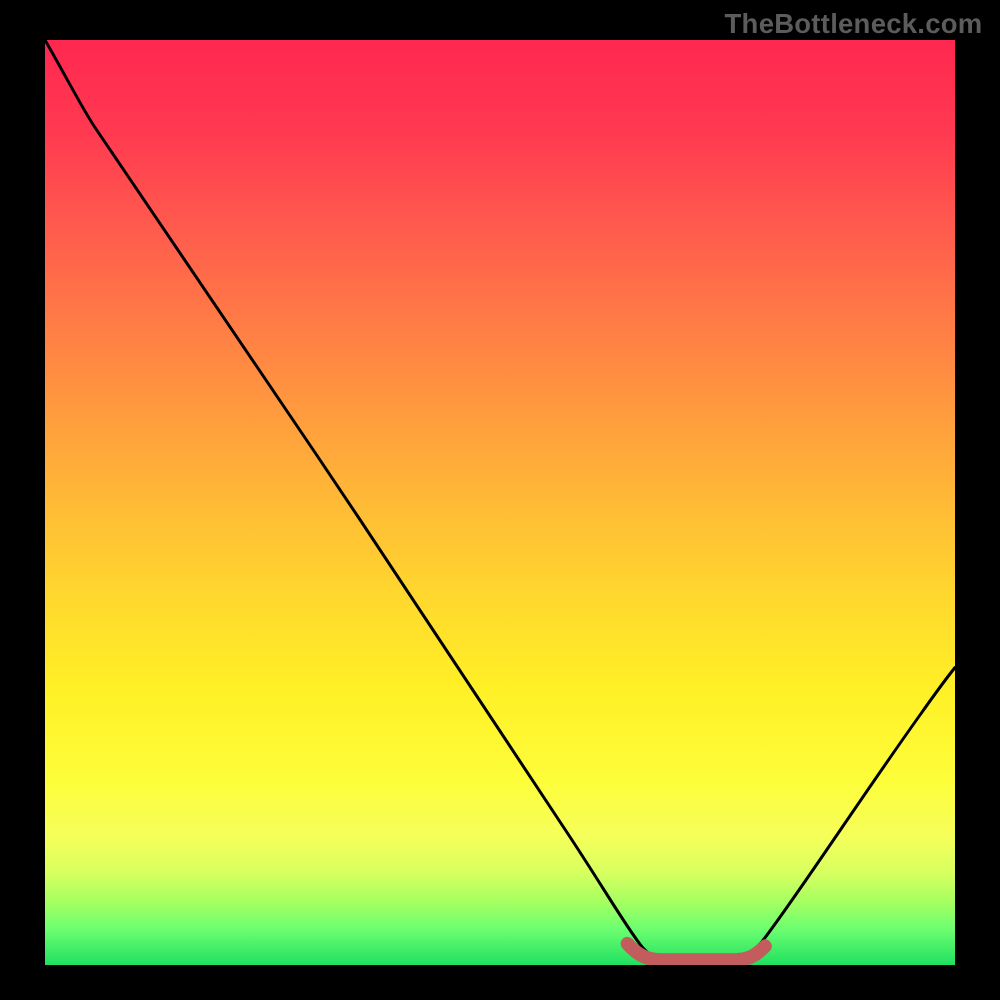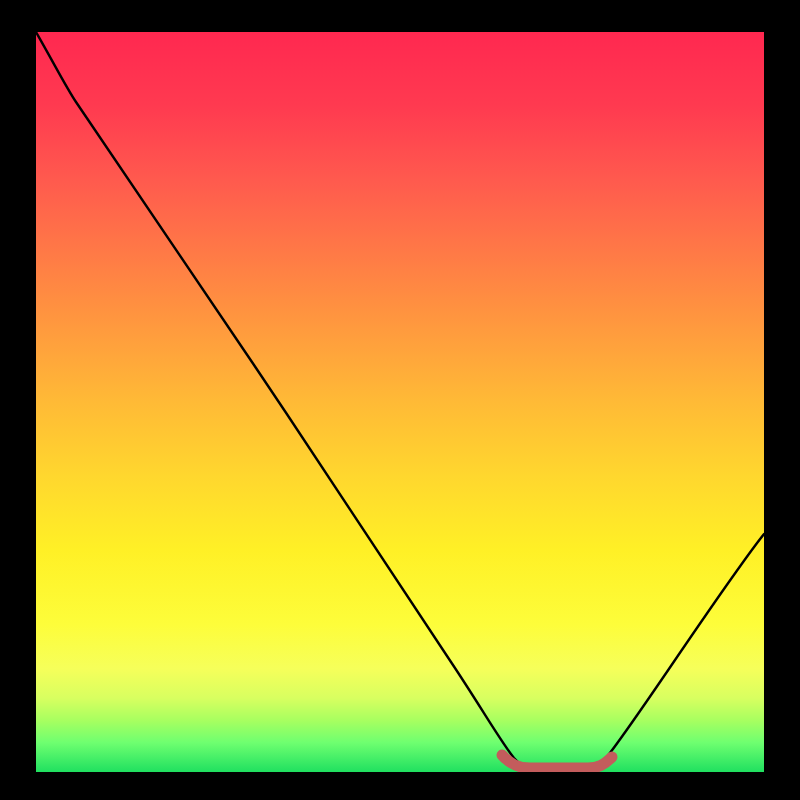--- a/index.html
+++ b/index.html
@@ -57,20 +57,21 @@
   .curve-svg {
     position: absolute;
     inset: 0;
   }
 </style>
 </head>
 <body>
 
 <div class="frame">
 
+  <div class="watermark">TheBottleneck.com</div>
 
   <div class="plot-area">
     <div class="gradient"></div>
 
     <svg class="curve-svg" viewBox="0 0 728 740" preserveAspectRatio="none">
 
       <path fill="none" stroke="#000" stroke-width="2.4" stroke-linecap="round" d="M 0 0
                C 20 35, 30 55, 40 70
                C 70 115, 145 225, 218 333
                C 290 440, 365 555, 415 630

